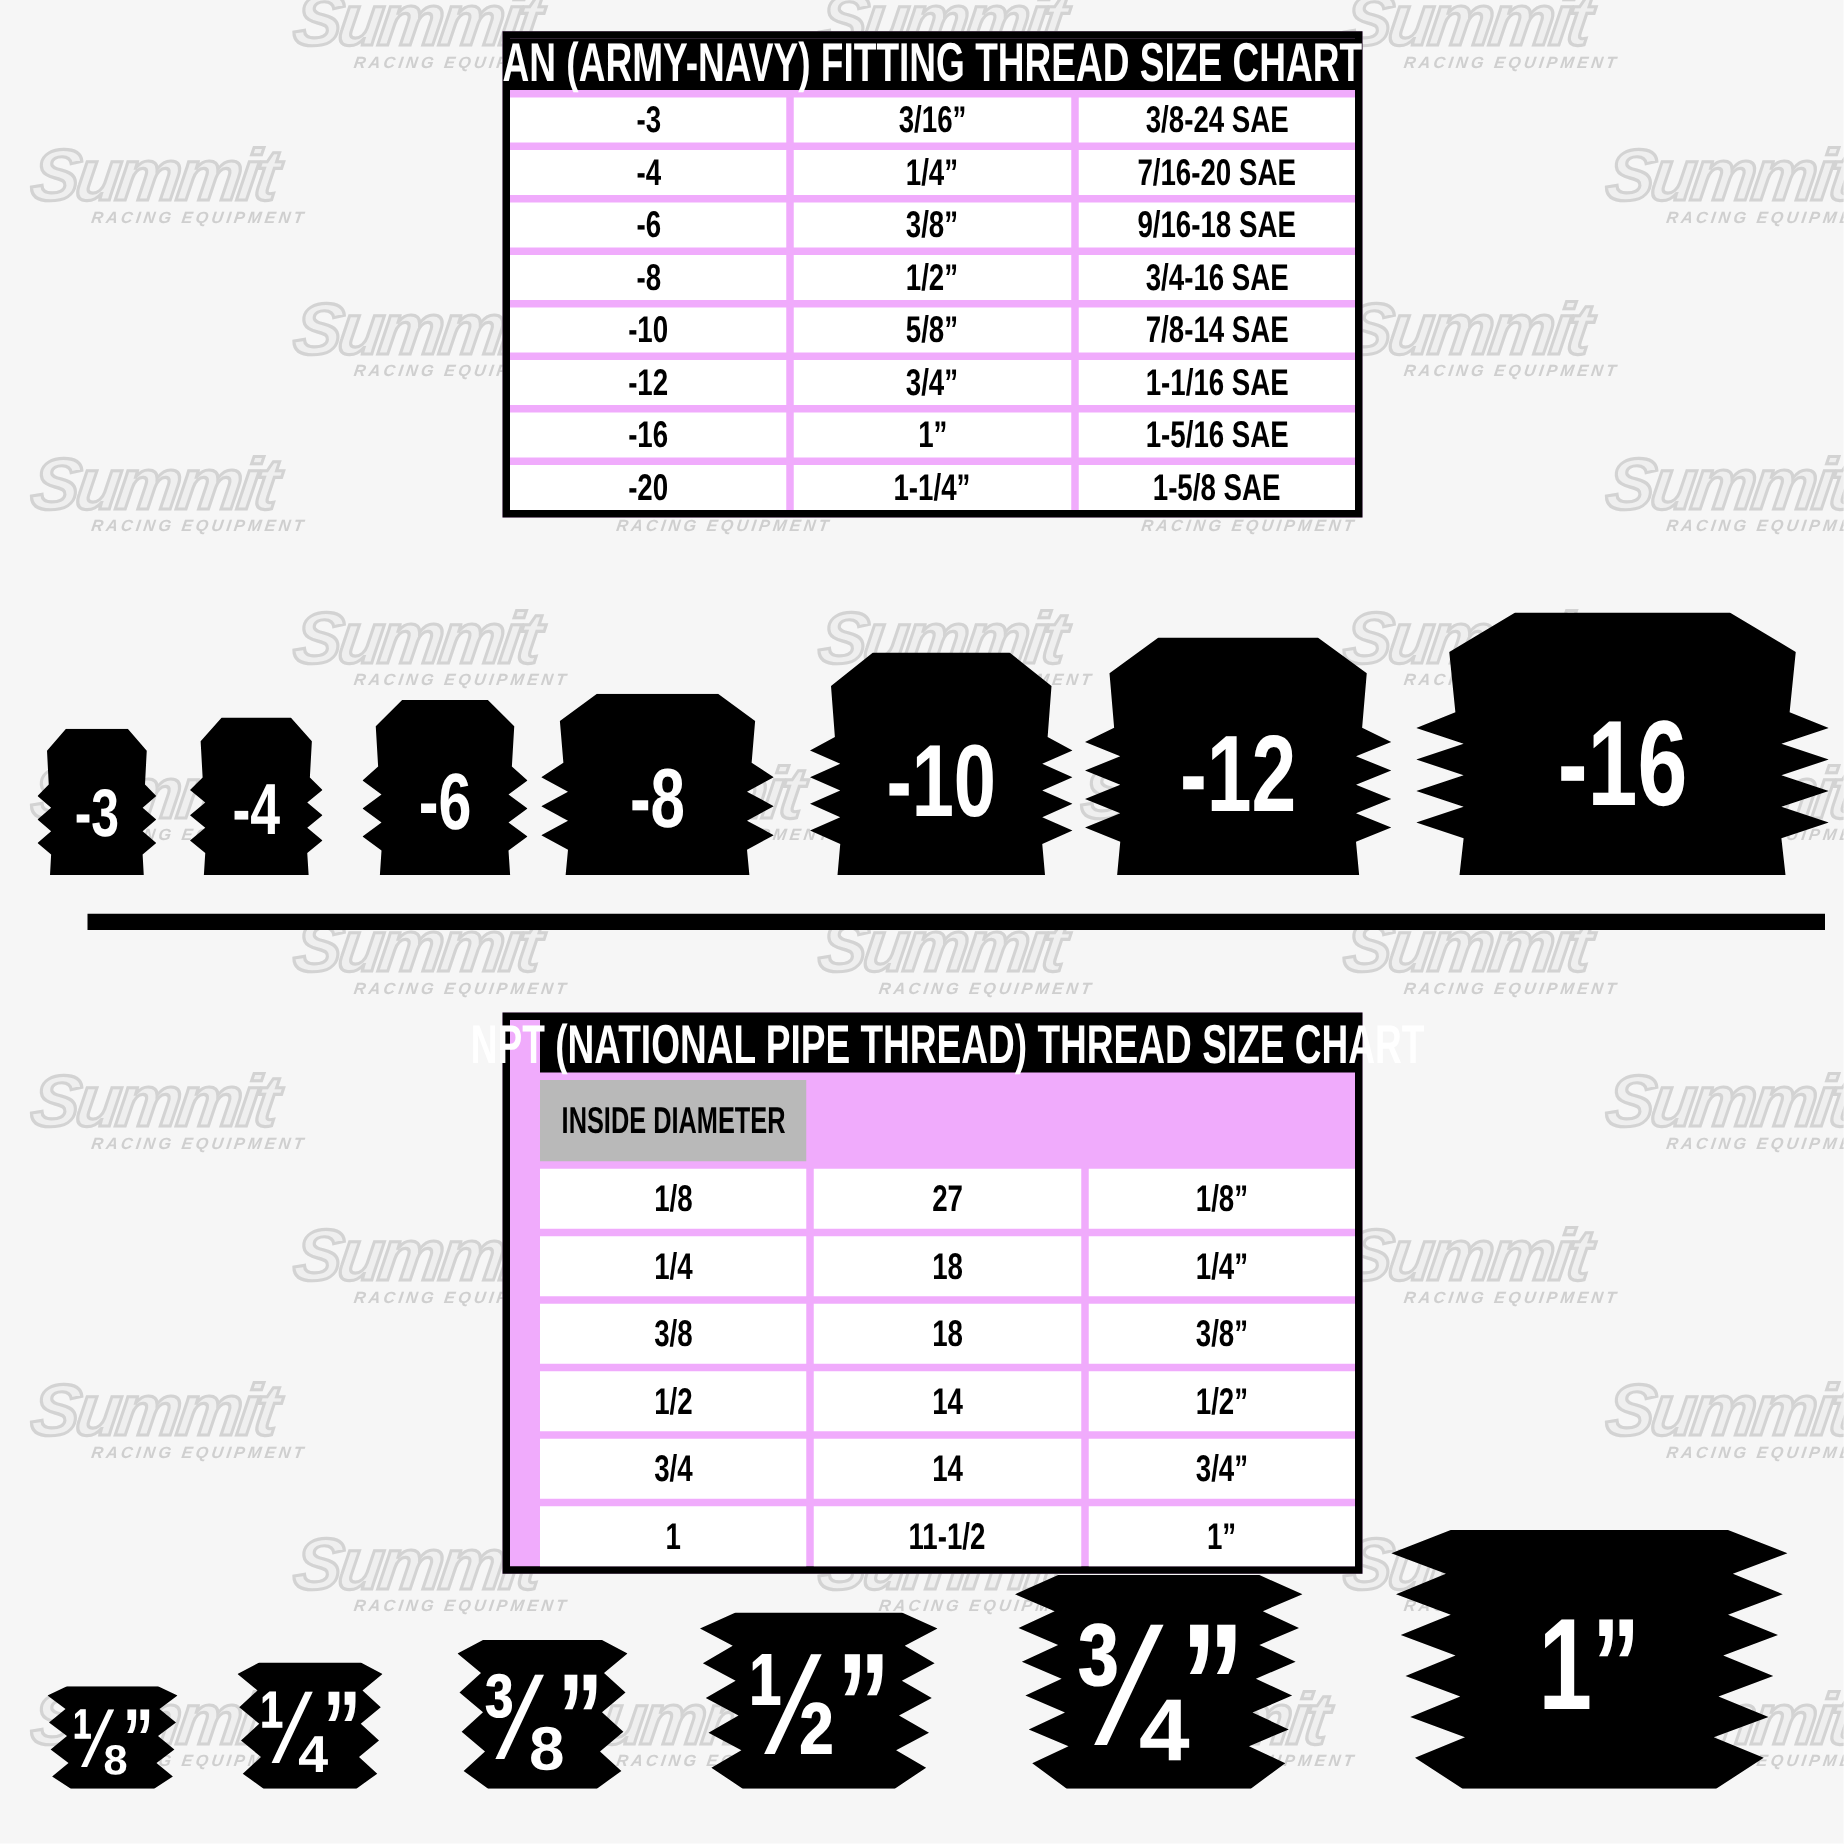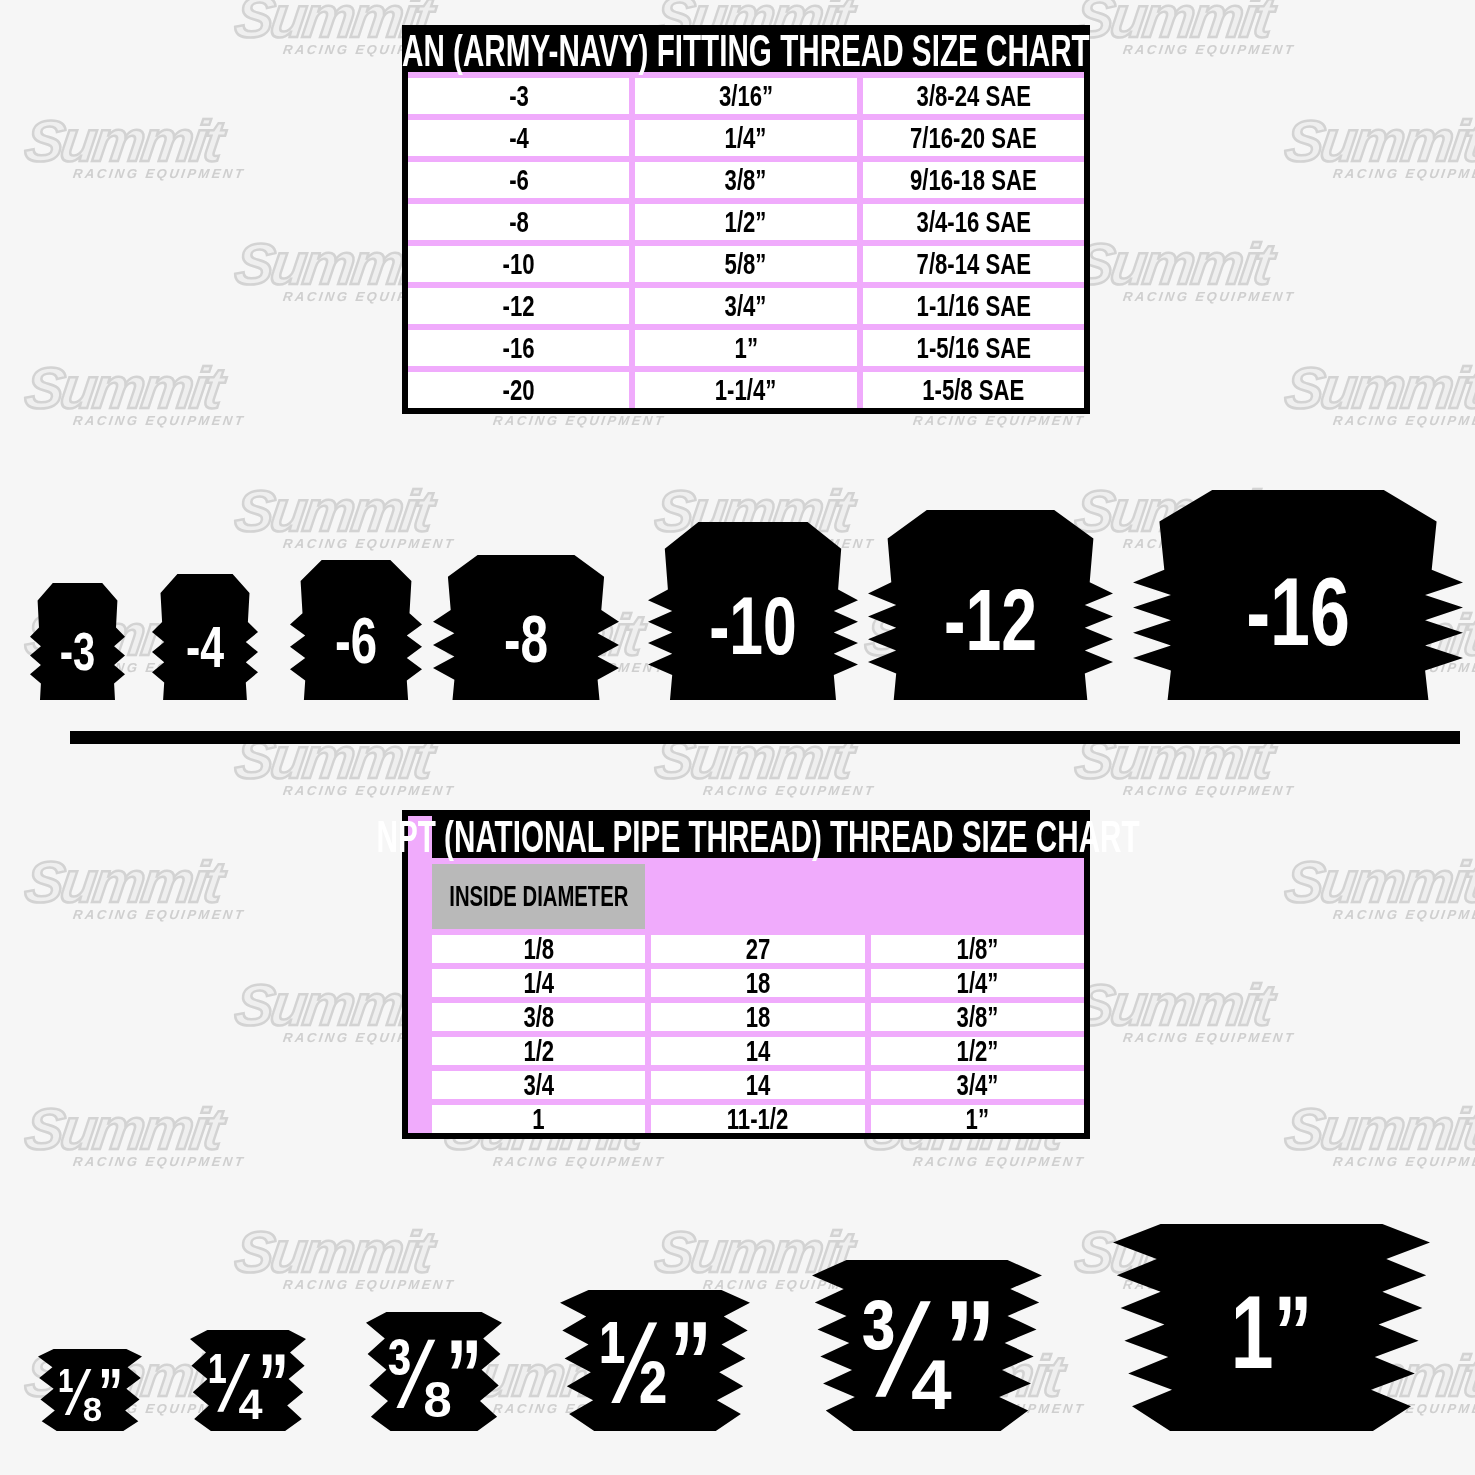--- a/index.html
+++ b/index.html
@@ -37,21 +37,21 @@
   .head-txt{font-size:26px;}
   .cell-txt{font-size:27px;transform:scale(0.82,1.1);}
   #an-table{top:25px;}
   #an-table .tbl-title{height:41px;}
   #an-table .thead{height:34px;}
   #an-table .trow{height:36px;}
   #an-table .thead.trow{height:34px;}
   #npt-table{top:810px;padding-left:24px;}
   #npt-table .tbl-title{height:42px;}
   #npt-table .thead.trow{height:65px;}
-  #npt-table .trow{height:28px;}
+  #npt-table .trow{height:48px;}
   
   .divider{position:absolute;left:70px;top:731px;width:1390px;height:13px;background:#000;z-index:2;}
   
   .fit{position:absolute;z-index:3;}
   .fit svg{display:block;}
 </style>
 </head>
 <body>
 
 <div class="page">

